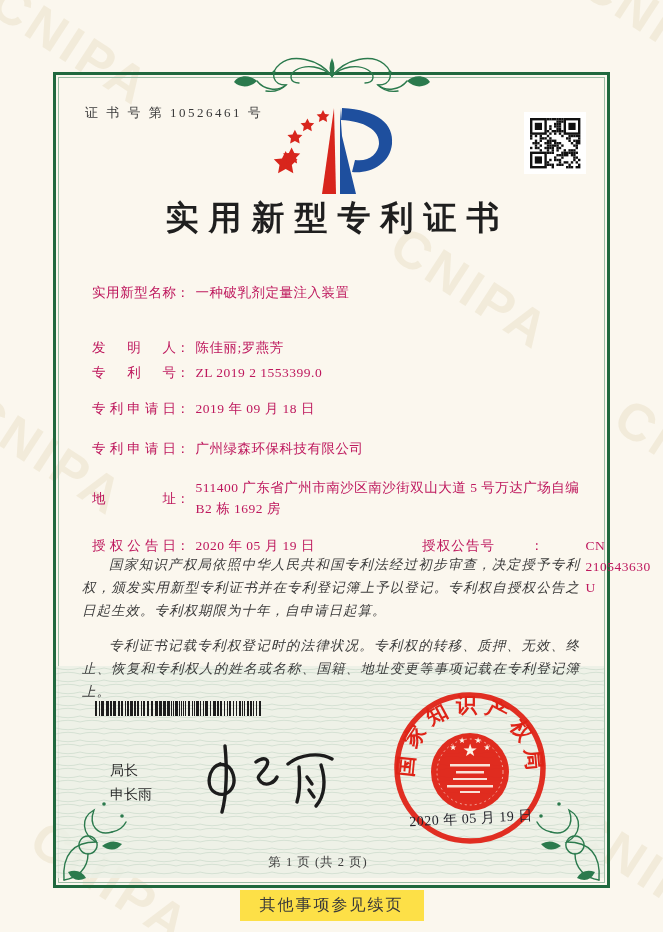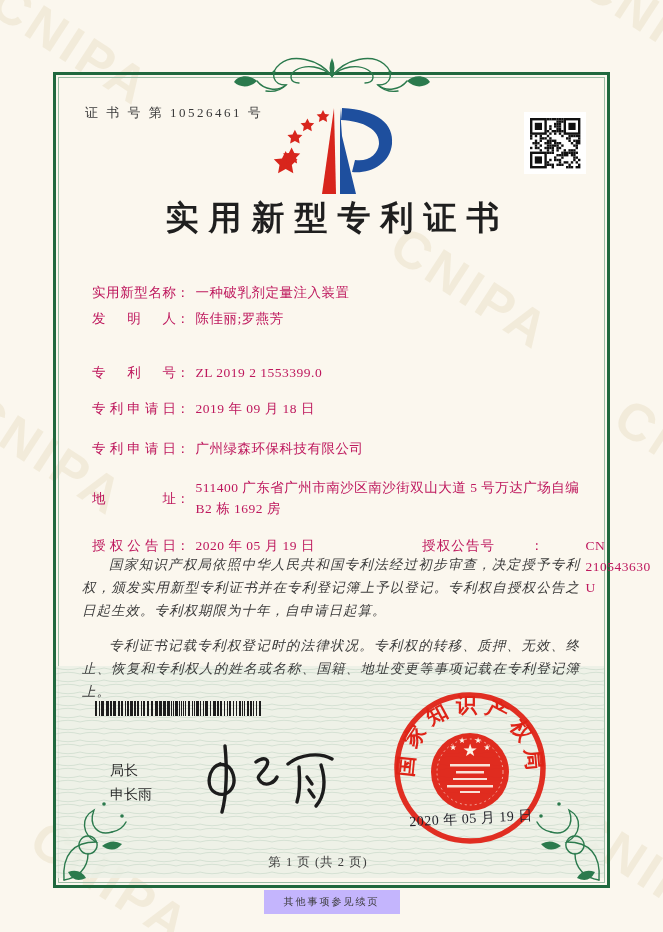--- a/index.html
+++ b/index.html
@@ -89,22 +89,22 @@
 
   .page-num{
     left:41px;top:854px;width:554px;text-align:center;
     font-size:12.5px;color:#3c3c3c;letter-spacing:1px;z-index:4;
   }
 
   .footer-note{
     left:0;top:890px;width:663px;text-align:center;z-index:4;
   }
   .footer-note span{
-    display:inline-block;background:#c4b5fd;
-    padding:5px 20px;font-size:10px;color:#3a3a3a;letter-spacing:2px;
+    display:inline-block;background:#fde047;
+    padding:5px 20px;font-size:16px;color:#3a3a3a;letter-spacing:2px;
   }
 
   .qr-box{
     left:524px;top:112px;width:62px;height:62px;background:#ffffff;z-index:3;
   }
   .logo-svg{left:266px;top:106px;z-index:3;}
   .orn-top{left:226px;top:50px;z-index:4;}
   .orn-corner{bottom:48px;z-index:4;}
   .orn-left{left:58px;}
   .orn-right{right:58px;transform:scaleX(-1);}
@@ -387,21 +387,21 @@
       </svg>
   </div>
 
   <div class="abs title">实用新型专利证书</div>
 
   <div class="field-row" style="top:282px">
     <span class="field-label">实用新型名称</span>
       <span class="field-colon">：</span>
     <span class="field-value">一种破乳剂定量注入装置</span>
   </div>
-  <div class="field-row" style="top:308px">
+  <div class="field-row" style="top:337px">
     <span class="field-label">发明人</span>
       <span class="field-colon">：</span>
     <span class="field-value">陈佳丽;罗燕芳</span>
   </div>
   <div class="field-row" style="top:362px">
     <span class="field-label">专利号</span>
       <span class="field-colon">：</span>
     <span class="field-value">ZL 2019 2 1553399.0</span>
   </div>
   <div class="field-row" style="top:398px">

